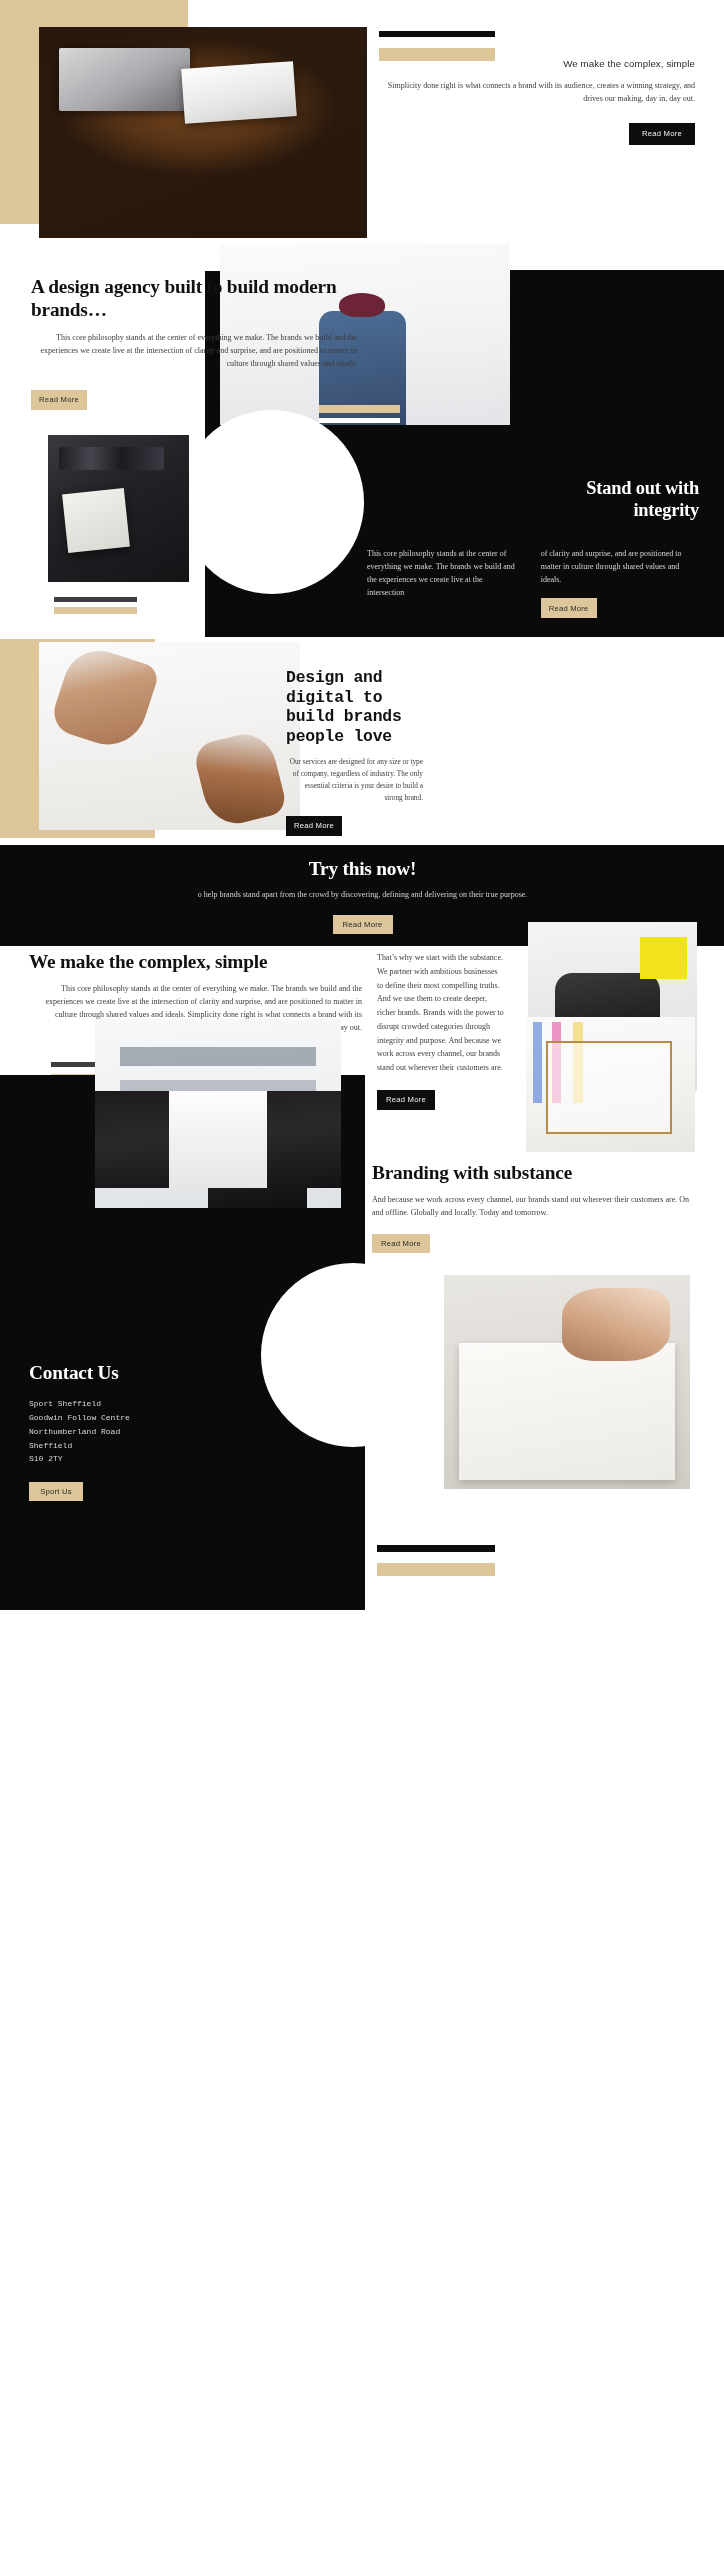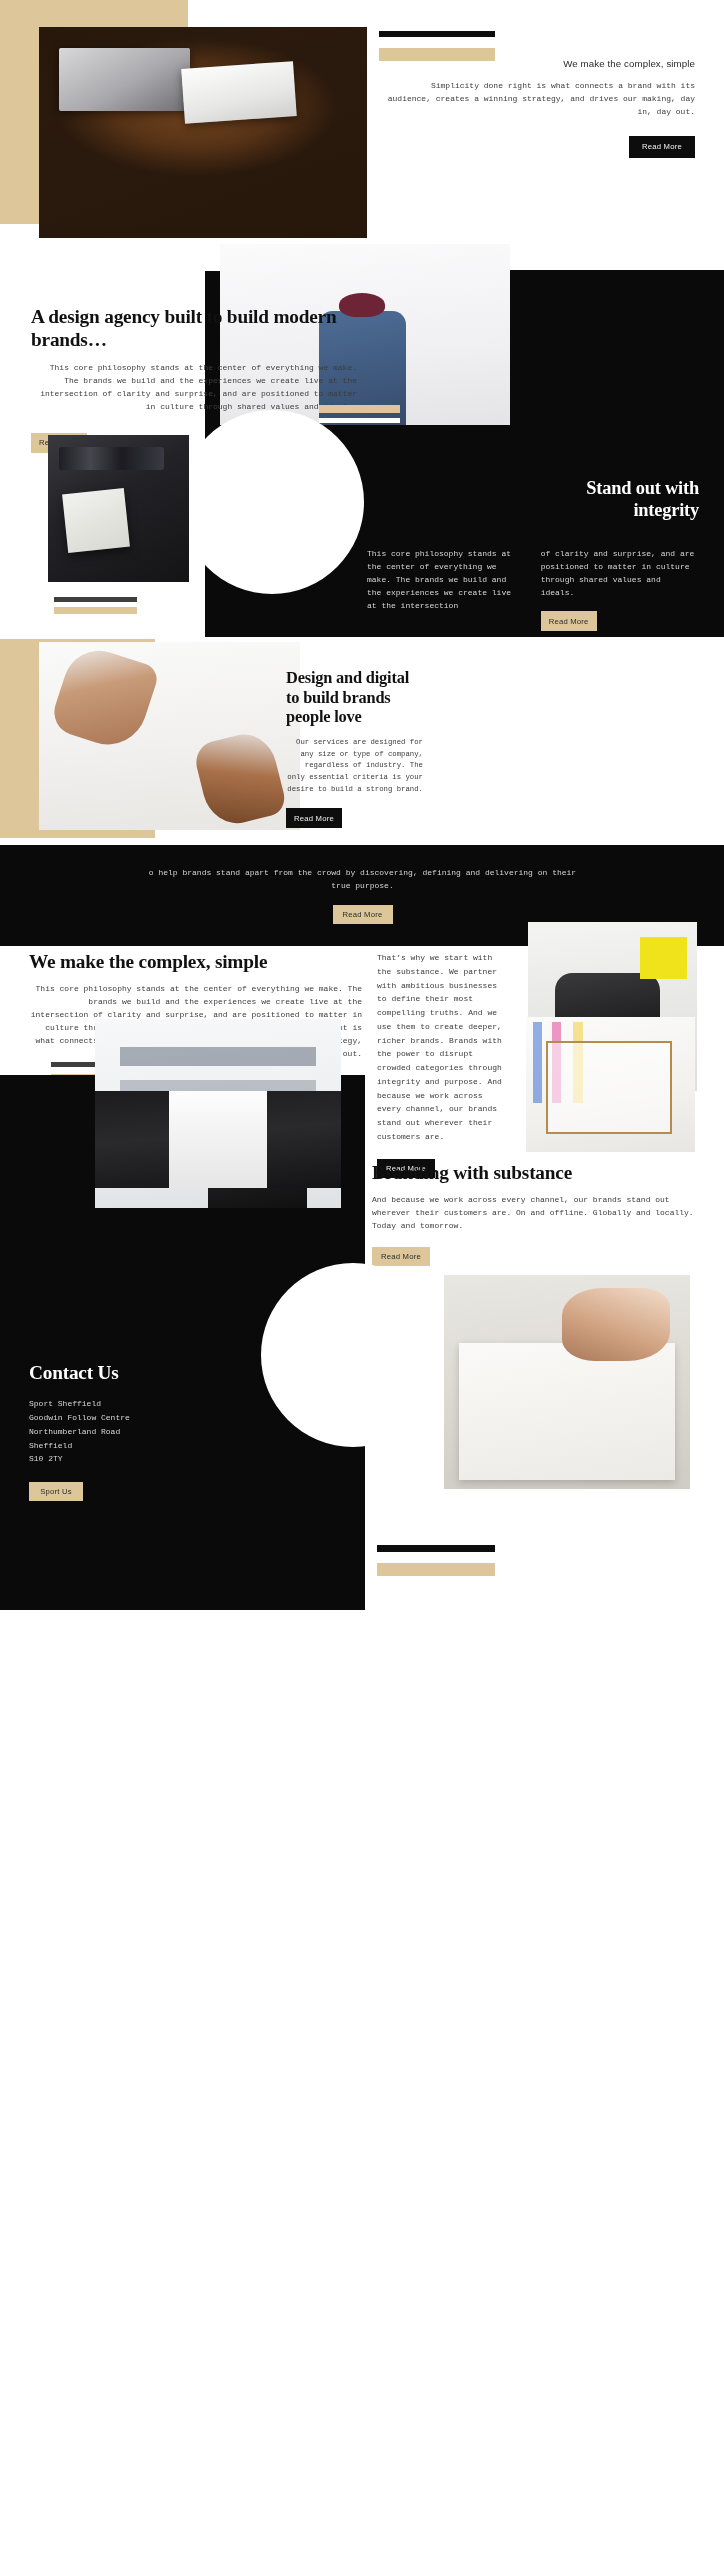--- a/index.html
+++ b/index.html
@@ -17,21 +17,21 @@
   .heading {
     font-family:"Liberation Serif", serif;
     font-weight:700;
     letter-spacing:-0.2px;
     line-height:1.18;
   }
   .body-text {
     font-size:8px;
     line-height:1.62;
     color:#3c3c3c;
-    font-family:Liberation Mono, monospace;
+    font-family:Liberation Serif, serif;
   }
   .btn {
     display:inline-flex; align-items:center; justify-content:center;
     font-size:7.7px; letter-spacing:0.2px;
     font-family:"Liberation Sans", sans-serif;
     cursor:pointer; user-select:none;
     border:0;
   }
   .btn-dark { background:#0d0d0d; color:#f2f2f2; }
   .btn-tan  { background:#ddc79a; color:#2b2b2b; }
@@ -190,21 +190,21 @@
 
   <div class="photo ph-whiteboard" style="left:220px;top:244px;width:290px;height:196px;"></div>
 
   <div class="abs blk" style="left:205px;top:270px;width:520px;height:367px;"></div>
 
   <div class="abs" style="left:0;top:238px;width:205px;height:396px;background:#ffffff;"></div>
   <div class="abs" style="left:0;top:238px;width:377px;height:33px;background:#ffffff;"></div>
 
   <div class="photo ph-whiteboard" style="left:220px;top:244px;width:290px;height:196px;"></div>
 
-  <div class="abs" style="left:31px;top:306px;width:326px;">
+  <div class="abs" style="left:31px;top:276px;width:326px;">
     <h2 class="heading" style="font-size:19.3px;color:#111;">A design agency built to build modern brands…</h2>
     <p class="body-text" style="margin-top:10.6px;text-align:right;">This core philosophy stands at the center of everything we make. The brands we build and the experiences we create live at the intersection of clarity and surprise, and are positioned to matter in culture through shared values and ideals.</p>
     <button class="btn btn-tan" style="margin-top:19.3px;width:56px;height:19.3px;">Read More</button>
   </div>
 
   <span class="bar bar-tan abs" style="left:319px;top:405px;width:81px;height:7.7px;"></span>
   <span class="bar bar-white abs" style="left:319px;top:418px;width:81px;height:4.8px;"></span>
 
   <div class="abs blk" style="left:205px;top:425px;width:520px;height:205px;"></div>
 
@@ -228,28 +228,29 @@
       <p class="body-text" style="color:#d7d7d7;text-align:left;">of clarity and surprise, and are positioned to matter in culture through shared values and ideals.</p>
       <button class="btn btn-tan" style="margin-top:11.6px;width:56px;height:19.3px;">Read More</button>
     </div>
   </div>
 
   <div class="abs tan-blk" style="left:0;top:639px;width:155px;height:199px;"></div>
 
   <div class="photo ph-hands" style="left:39px;top:642px;width:261px;height:188px;"></div>
 
   <div class="abs" style="left:286px;top:668px;width:137px;">
-    <h2 class="heading" style="font-size:16.4px;color:#111;line-height:1.2;">Design and digital to build brands people love</h2>
+    <h2 class="heading" style="font-size:16.4px;color:#111;line-height:1.2;font-family:Liberation Mono, monospace;">Design and digital to build brands people love</h2>
     <p class="body-text" style="margin-top:9.7px;text-align:right;font-size:7.3px;">Our services are designed for any size or type of company, regardless of industry. The only essential criteria is your desire to build a strong brand.</p>
     <button class="btn btn-dark" style="margin-top:12.6px;width:56px;height:19.3px;">Read More</button>
   </div>
 
   <div class="abs blk" style="left:0;top:845px;width:724px;height:101px;"></div>
 
   <div class="abs" style="left:145px;top:858px;width:435px;text-align:center;">
+    <h2 class="heading" style="font-size:19.3px;color:#fff;">Try this now!</h2>
     <p class="body-text" style="margin-top:8.7px;color:#d4d4d4;">o help brands stand apart from the crowd by discovering, defining and delivering on their true purpose.</p>
     <button class="btn btn-tan" style="margin-top:12.6px;width:60px;height:19.3px;">Read More</button>
   </div>
 
   <div class="photo ph-backpack" style="left:528px;top:922px;width:169px;height:169px;"></div>
 
   <div class="abs" style="left:29px;top:951px;width:333px;">
     <h2 class="heading" style="font-size:19.3px;color:#111;">We make the complex, simple</h2>
     <p class="body-text" style="margin-top:9.7px;text-align:right;">This core philosophy stands at the center of everything we make. The brands we build and the experiences we create live at the intersection of clarity and surprise, and are positioned to matter in culture through shared values and ideals. Simplicity done right is what connects a brand with its audience, creates a winning strategy, and drives our making, day in, day out.</p>
   </div>

